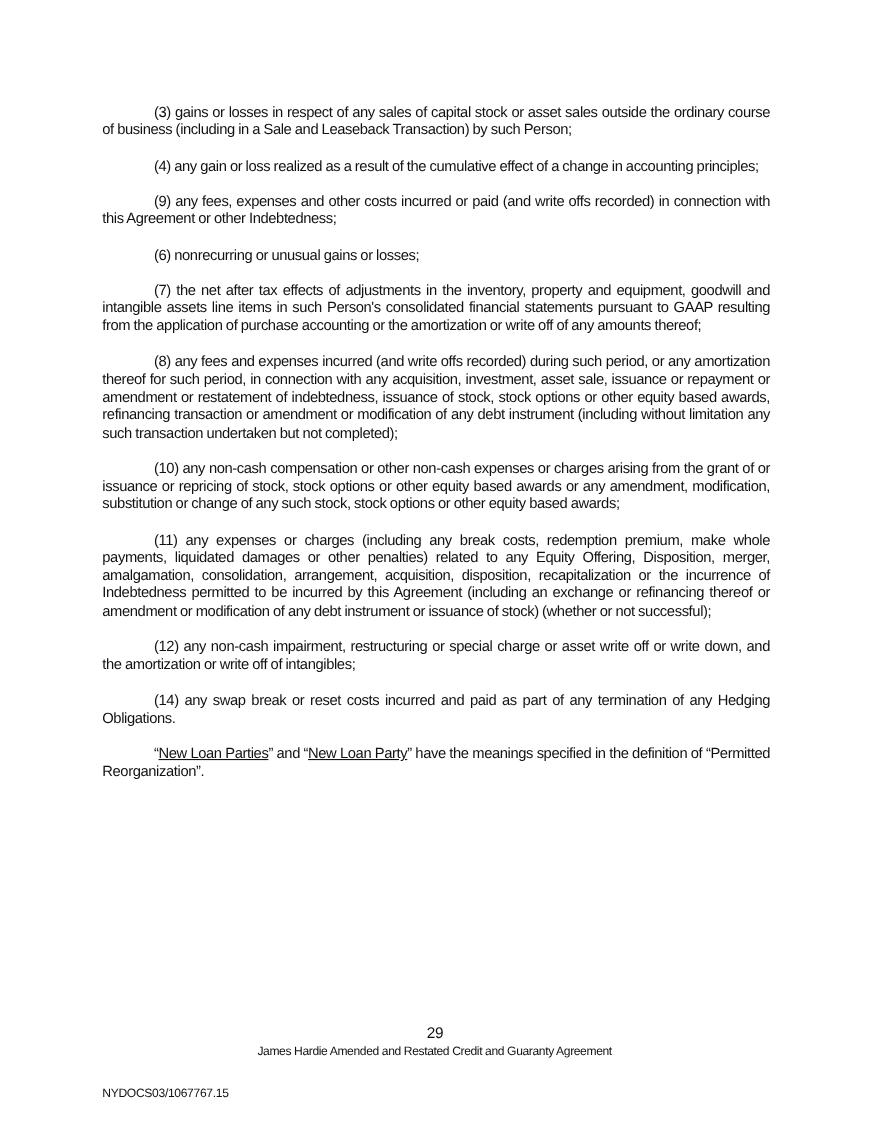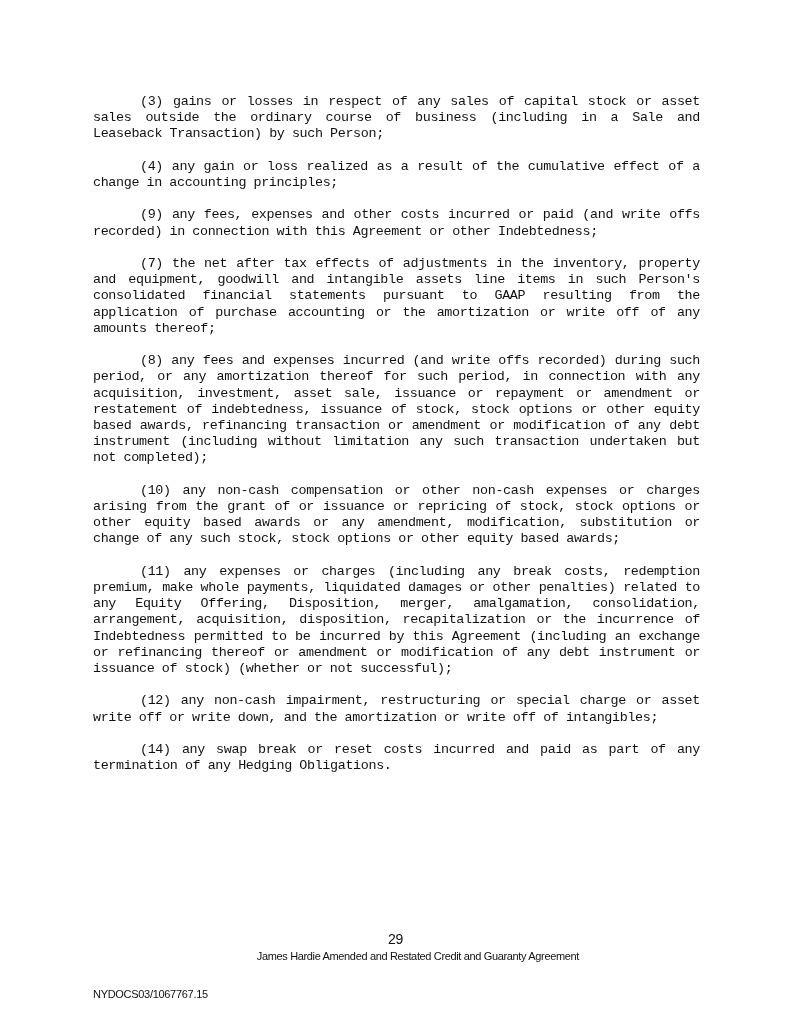--- a/index.html
+++ b/index.html
@@ -5,45 +5,46 @@
   html, body { margin: 0; padding: 0; background: #ffffff; }
   body {
     width: 791px; height: 1024px; position: relative; overflow: hidden;
     font-family: "Liberation Sans", sans-serif; color: #111111;
   }
   .page { position: absolute; left: 93px; top: 94px; width: 607px; }
   .para {
     font-size: 13.4px; line-height: 16.2px; text-align: justify;
     text-indent: 47px; margin: 0 0 16.2px 0; letter-spacing: -0.35px;
     word-spacing: -0.3px;
-    font-family: Liberation Mono, monospace;
   }
   .u { text-decoration: underline; }
   .pagenum {
     position: absolute; top: 931px; left: 0; width: 791px; text-align: center;
     font-size: 14px; letter-spacing: -0.3px;
   }
   .footer-title {
-    position: absolute; top: 950px; left: 234px; width: 345px; text-align: right;
+    position: absolute; top: 950px; left: 234px; width: 345px; text-align: left;
     font-size: 11px; letter-spacing: -0.35px; white-space: nowrap;
   }
   .docid {
     position: absolute; top: 988px; left: 93px; font-size: 11px; letter-spacing: -0.3px;
   }
 </style>
 </head>
 <body>
 
 <div class="page">
   <p class="para">(3) gains or losses in respect of any sales of capital stock or asset sales outside the ordinary course of business (including in a Sale and Leaseback Transaction) by such Person;</p>
   <p class="para">(4) any gain or loss realized as a result of the cumulative effect of a change in accounting principles;</p>
   <p class="para">(9) any fees, expenses and other costs incurred or paid (and write offs recorded) in connection with this Agreement or other Indebtedness;</p>
+  <p class="para">(6) nonrecurring or unusual gains or losses;</p>
   <p class="para">(7) the net after tax effects of adjustments in the inventory, property and equipment, goodwill and intangible assets line items in such Person's consolidated financial statements pursuant to GAAP resulting from the application of purchase accounting or the amortization or write off of any amounts thereof;</p>
   <p class="para">(8) any fees and expenses incurred (and write offs recorded) during such period, or any amortization thereof for such period, in connection with any acquisition, investment, asset sale, issuance or repayment or amendment or restatement of indebtedness, issuance of stock, stock options or other equity based awards, refinancing transaction or amendment or modification of any debt instrument (including without limitation any such transaction undertaken but not completed);</p>
   <p class="para">(10) any non-cash compensation or other non-cash expenses or charges arising from the grant of or issuance or repricing of stock, stock options or other equity based awards or any amendment, modification, substitution or change of any such stock, stock options or other equity based awards;</p>
   <p class="para">(11) any expenses or charges (including any break costs, redemption premium, make whole payments, liquidated damages or other penalties) related to any Equity Offering, Disposition, merger, amalgamation, consolidation, arrangement, acquisition, disposition, recapitalization or the incurrence of Indebtedness permitted to be incurred by this Agreement (including an exchange or refinancing thereof or amendment or modification of any debt instrument or issuance of stock) (whether or not successful);</p>
   <p class="para">(12) any non-cash impairment, restructuring or special charge or asset write off or write down, and the amortization or write off of intangibles;</p>
   <p class="para">(14) any swap break or reset costs incurred and paid as part of any termination of any Hedging Obligations.</p>
+  <p class="para"><span>“</span><span class="u">New Loan Parties</span><span>” and “</span><span class="u">New Loan Party</span><span>”  have the meanings specified in the definition of “Permitted Reorganization”.</span></p>
 </div>
 
 <div class="pagenum">29</div>
 <div class="footer-title">James Hardie Amended and Restated Credit and Guaranty Agreement</div>
 <div class="docid">NYDOCS03/1067767.15</div>
 
 </body></html>

